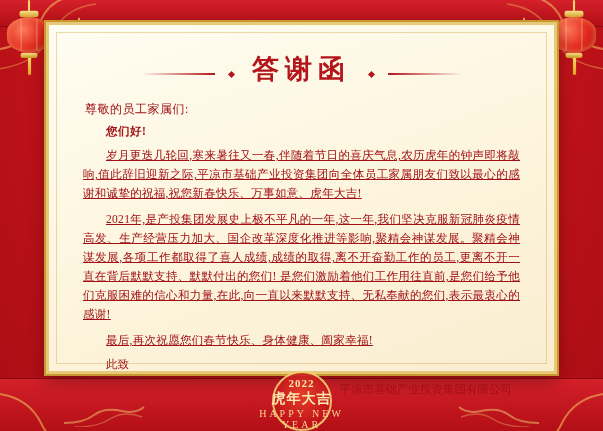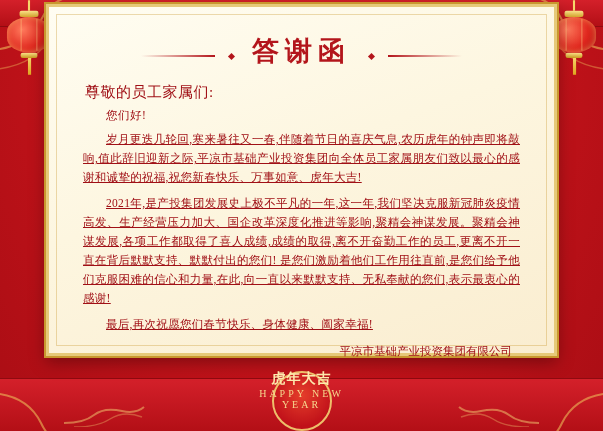--- a/index.html
+++ b/index.html
@@ -95,21 +95,21 @@
   }
   .l1 { top: 2px;  left: 8px;   transform: scale(1.05); }
   .l2 { top: 10px; left: 58px;  transform: scale(.78); }
   .l3 { top: 2px;  right: 8px;  transform: scale(1.05); }
   .l4 { top: 10px; right: 58px; transform: scale(.78); }
 
   
   .card {
     position: absolute;
     left: 46px;
-    top: 4px;
+    top: 22px;
     width: 511px;
     height: 352px;
     background: linear-gradient(160deg, #fffdf2 0%, #fdf6e0 45%, #faedd0 100%);
     border: 3px solid #e6c979;
     box-shadow: 0 0 0 2px #c8972f, 0 6px 16px rgba(0,0,0,.35);
     box-sizing: border-box;
     padding: 16px 34px 10px 34px;
   }
   .card-inner-line {
     position: absolute;
@@ -143,31 +143,32 @@
     display: inline-block;
     vertical-align: middle;
     width: 74px;
     height: 2px;
     background: linear-gradient(90deg, rgba(179,21,27,0), #b3151b);
   }
   .title-rule.right {
     background: linear-gradient(270deg, rgba(179,21,27,0), #b3151b);
   }
   .salutation {
-    font-size: 15px;
+    font-size: 12px;
     color: #a01016;
     margin: 0 0 6px 2px;
     letter-spacing: .5px;
   }
   .greeting {
     font-size: 11.5px;
     color: #a01016;
     margin: 0 0 7px 0;
     text-indent: 2em;
     letter-spacing: .5px;
+    font-weight: bold;
   }
   .para {
     font-size: 11.5px;
     line-height: 19px;
     color: #a01016;
     text-indent: 2em;
     margin: 0 0 7px 0;
     text-align: justify;
     letter-spacing: .3px;
     text-decoration: underline;
@@ -306,35 +307,37 @@
       <span class="title-rule right"></span>
     </div>
 
     <p class="salutation">尊敬的员工家属们:</p>
     <p class="greeting">您们好!</p>
 
     <p class="para">岁月更迭几轮回,寒来暑往又一春,伴随着节日的喜庆气息,农历虎年的钟声即将敲响,值此辞旧迎新之际,平凉市基础产业投资集团向全体员工家属朋友们致以最心的感谢和诚挚的祝福,祝您新春快乐、万事如意、虎年大吉!</p>
     <p class="para">2021年,是产投集团发展史上极不平凡的一年,这一年,我们坚决克服新冠肺炎疫情高发、生产经营压力加大、国企改革深度化推进等影响,聚精会神谋发展。聚精会神谋发展,各项工作都取得了喜人成绩,成绩的取得,离不开奋勤工作的员工,更离不开一直在背后默默支持、默默付出的您们! 是您们激励着他们工作用往直前,是您们给予他们克服困难的信心和力量,在此,向一直以来默默支持、无私奉献的您们,表示最衷心的感谢!</p>
     <p class="para">最后,再次祝愿您们春节快乐、身体健康、阖家幸福!</p>
 
+    <p class="signoff">此致</p>
 
     <div class="sign-block">
       <div>平凉市基础产业投资集团有限公司</div>
 
     </div>
   </div>
 
   <svg class="cloud cloud-l" viewBox="0 0 140 30">
     <path d="M0 26 Q20 26 30 18 Q40 10 58 14 Q72 17 80 10" stroke="#f4cf74" stroke-width="2" fill="none"></path>
     <path d="M10 30 Q34 30 46 22 Q60 13 78 20" stroke="#f4cf74" stroke-width="1.5" fill="none" opacity=".7"></path>
   </svg>
   <svg class="cloud cloud-r" viewBox="0 0 140 30">
     <path d="M0 26 Q20 26 30 18 Q40 10 58 14 Q72 17 80 10" stroke="#f4cf74" stroke-width="2" fill="none"></path>
     <path d="M10 30 Q34 30 46 22 Q60 13 78 20" stroke="#f4cf74" stroke-width="1.5" fill="none" opacity=".7"></path>
   </svg>
 
   <div class="emblem">
     <div class="ring"></div>
+    <div class="year">2022</div>
     <div class="slogan">虎年大吉</div>
     <div class="slogan2">HAPPY NEW YEAR</div>
   </div>
 
 </div>
 
 </body></html>

